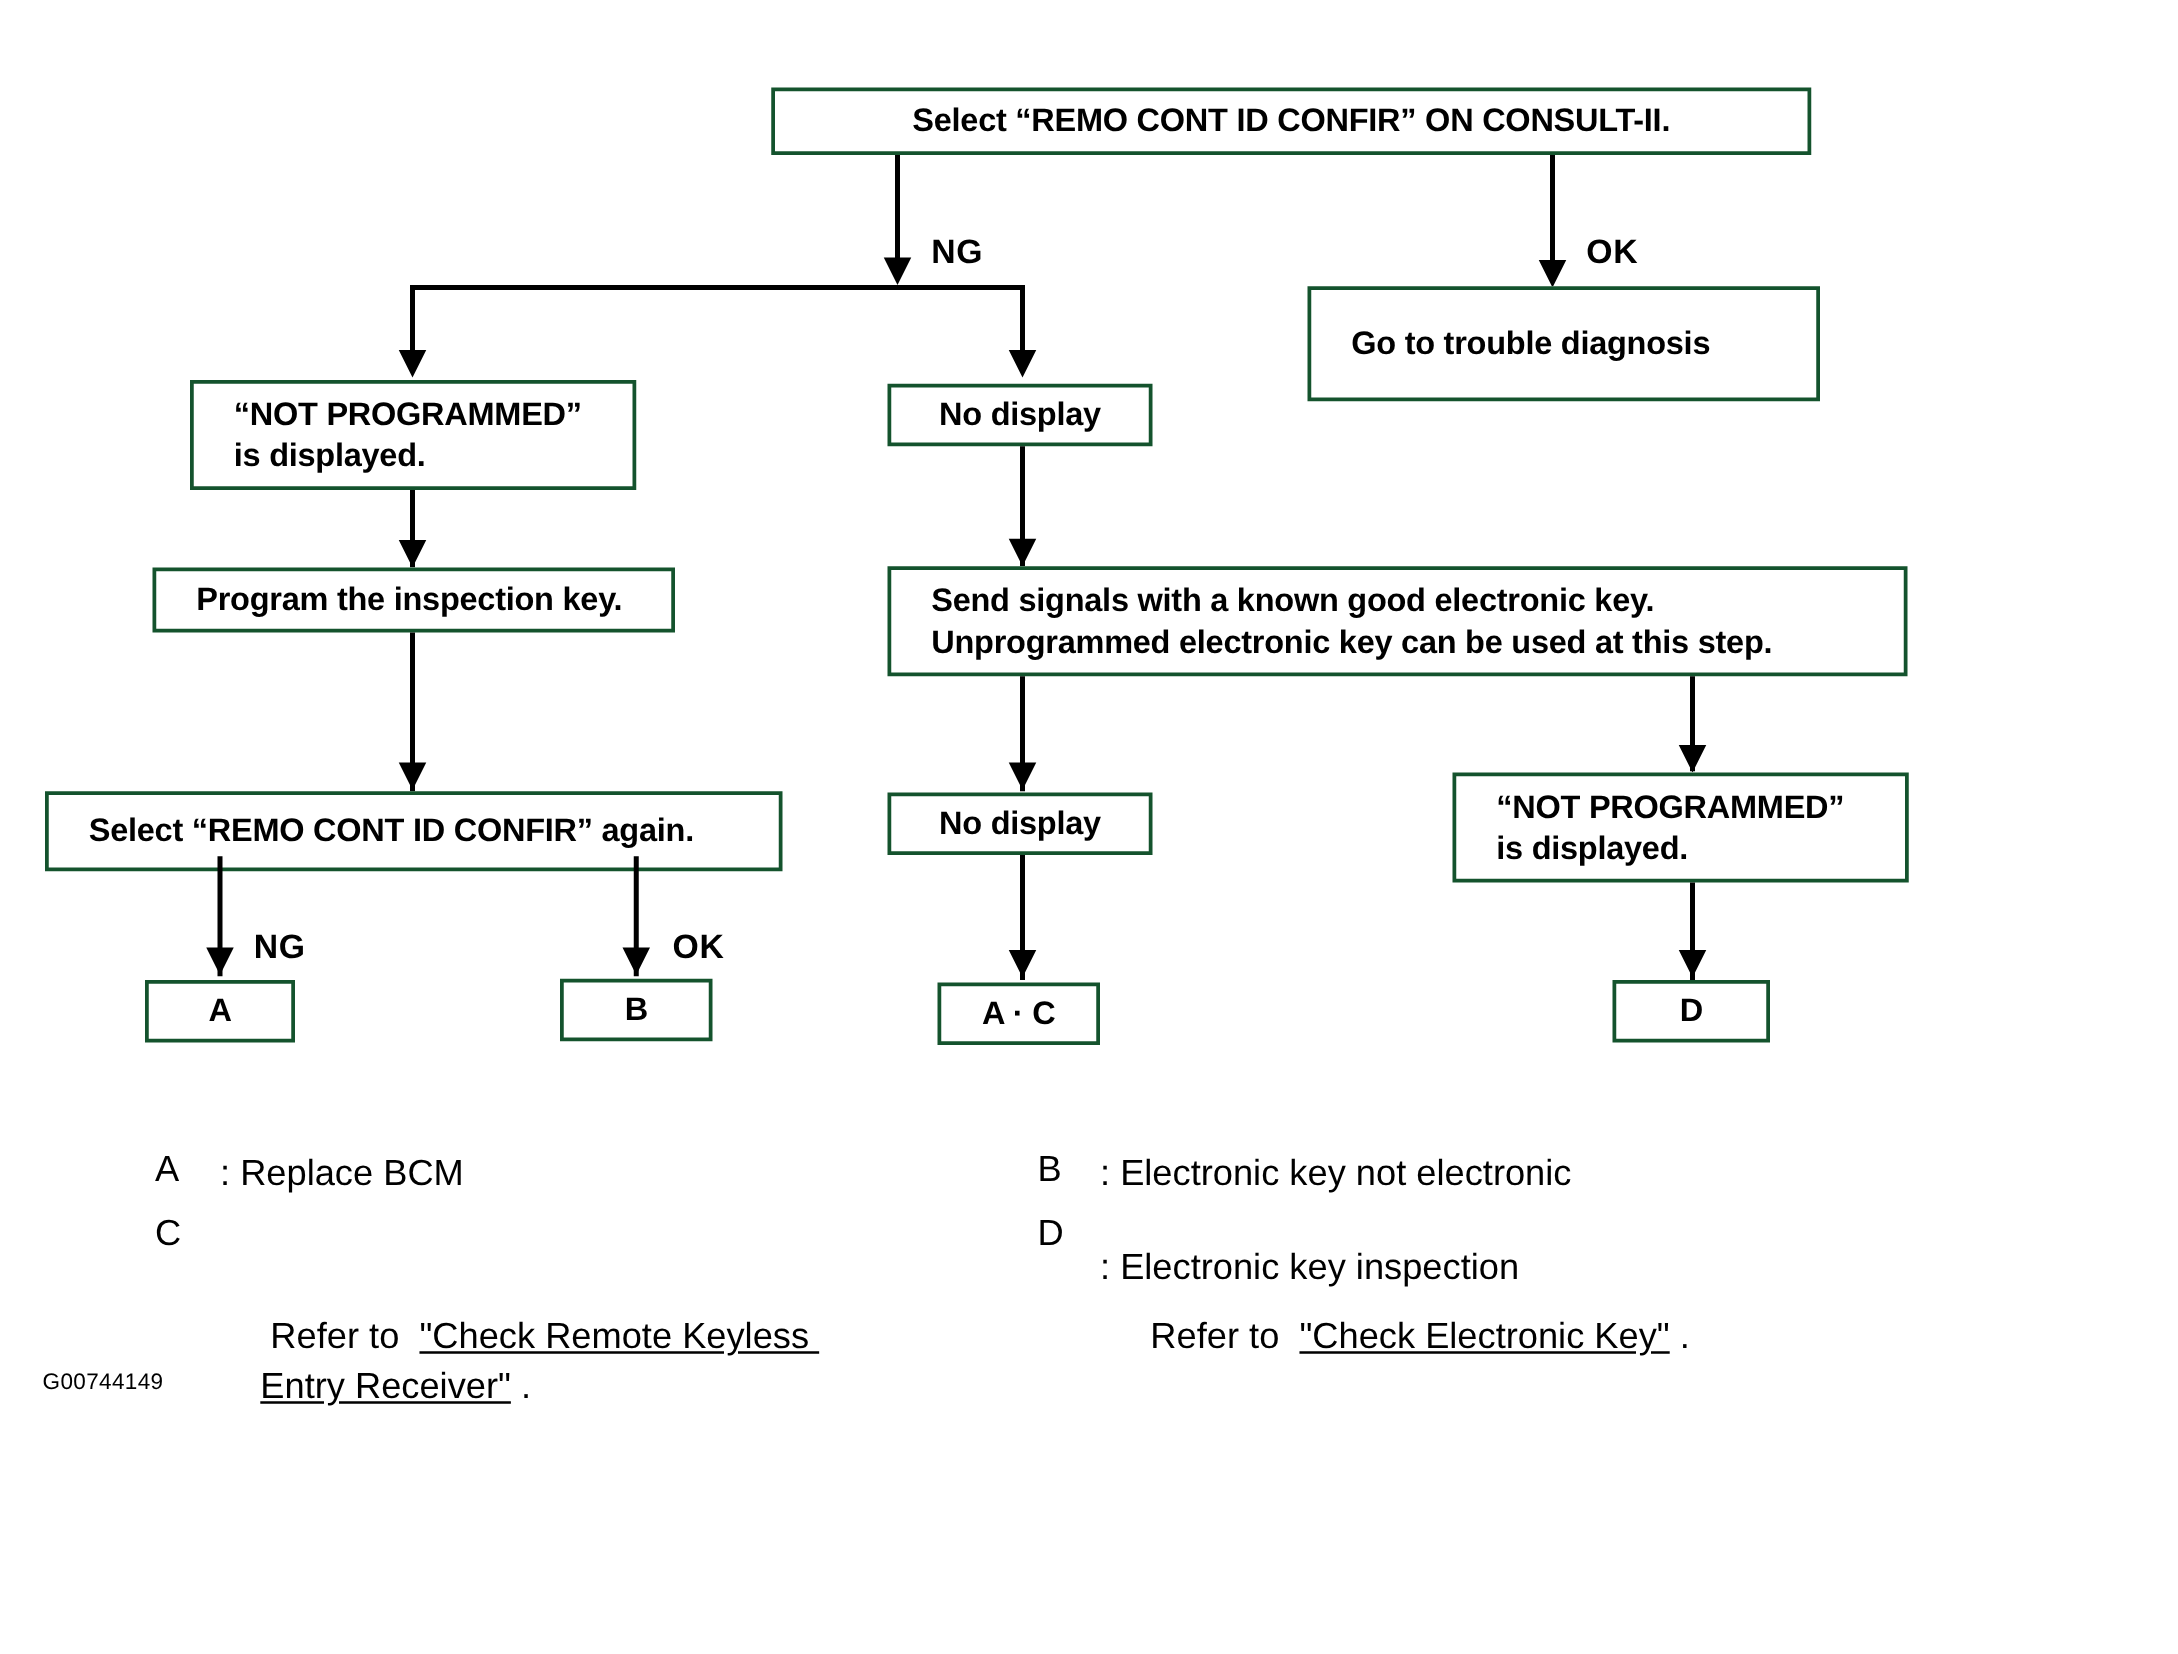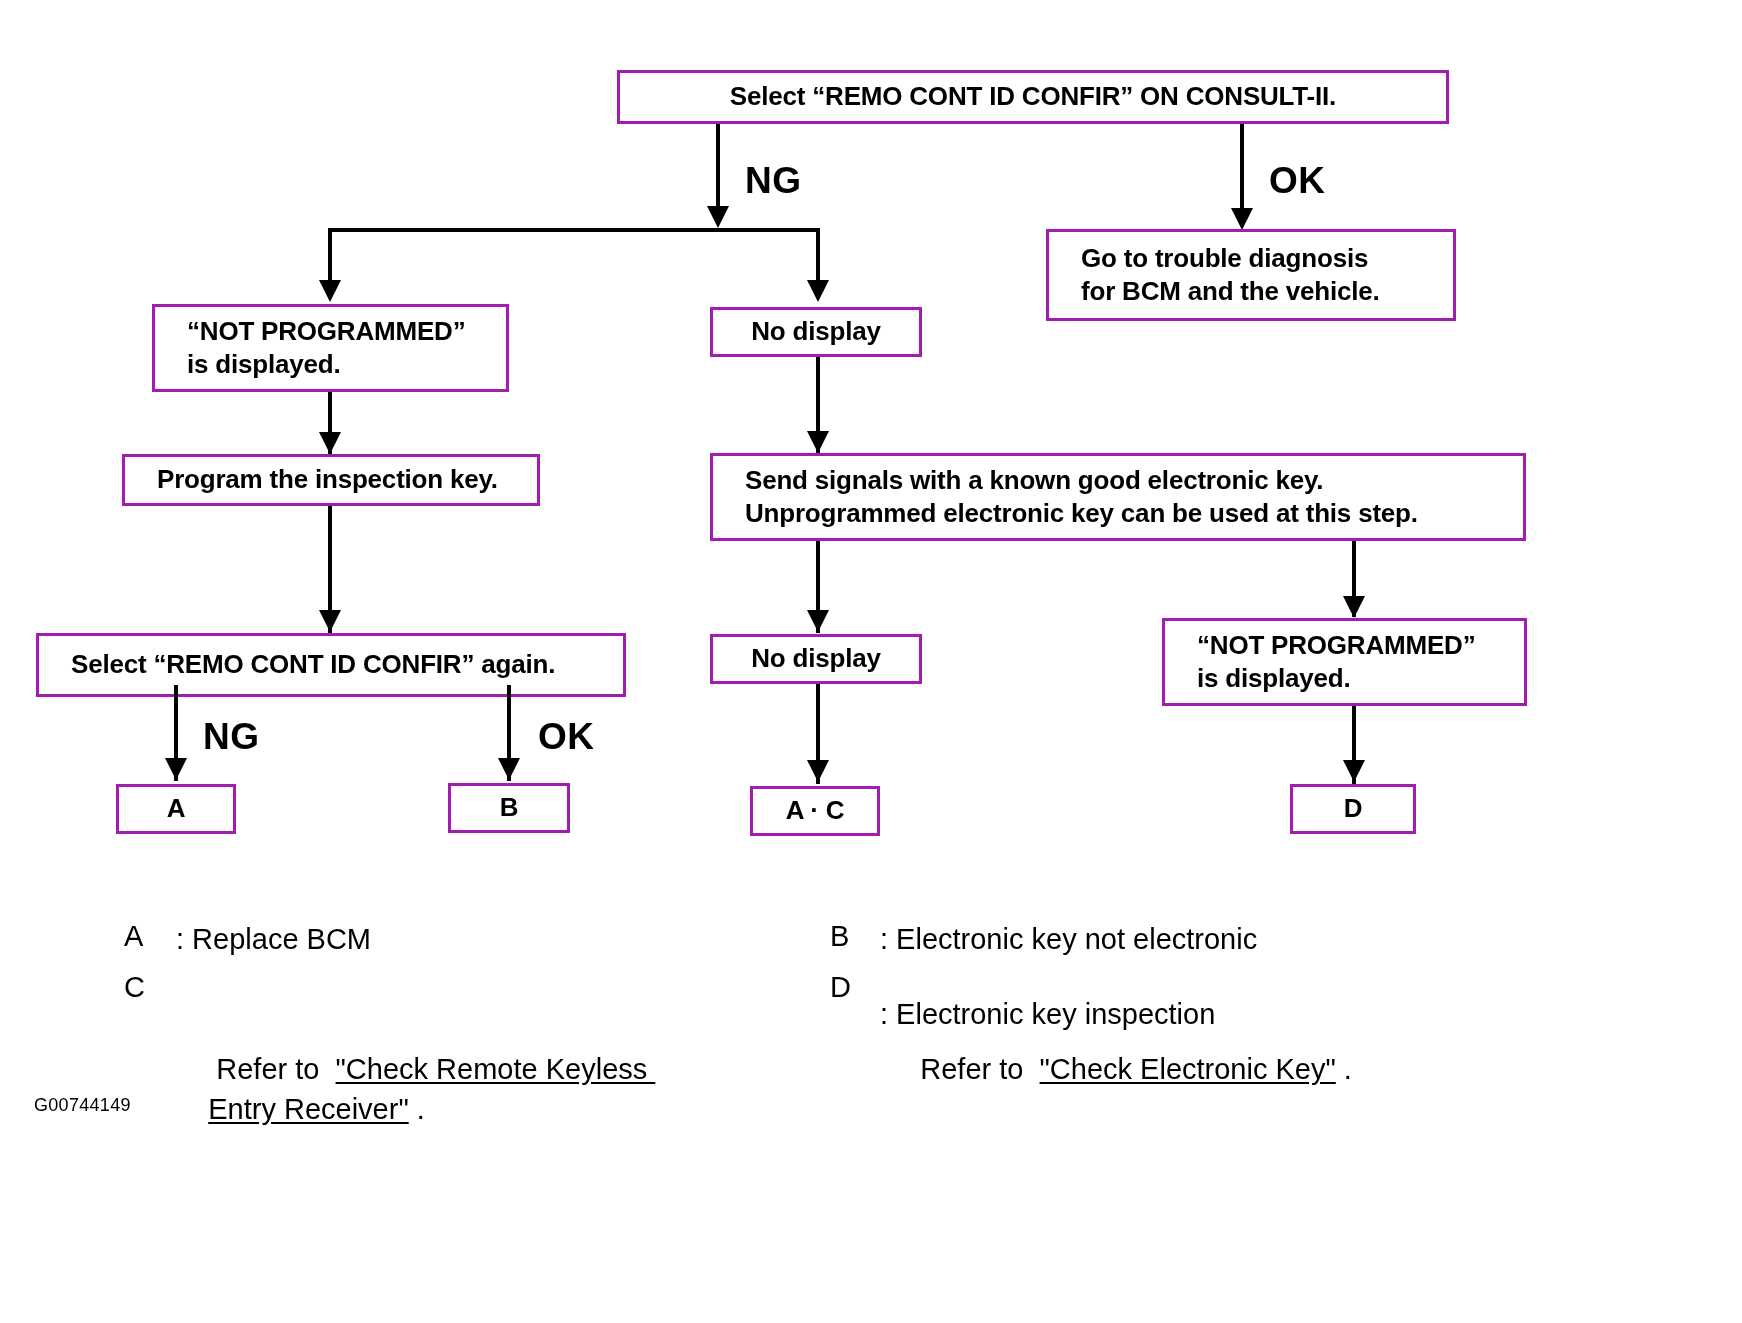--- a/index.html
+++ b/index.html
@@ -18,21 +18,21 @@
     position: relative;
     width: 1742px;
     height: 1323px;
     background: #ffffff;
   }
 
   
   .box {
     position: absolute;
     box-sizing: border-box;
-    border: 3px solid #a21caf;
+    border: 3px solid #14532d;
     background: #ffffff;
     display: flex;
     flex-direction: column;
     justify-content: center;
     font-weight: bold;
     font-size: 26px;
     line-height: 1.28;
     letter-spacing: -0.2px;
     white-space: pre;
   }
@@ -60,23 +60,24 @@
     height: 0;
     border-left: 11px solid transparent;
     border-right: 11px solid transparent;
     border-top: 22px solid #000000;
   }
 
   
   .branch-label {
     position: absolute;
     font-weight: bold;
-    font-size: 37px;
+    font-size: 27px;
     letter-spacing: 0.5px;
     white-space: nowrap;
+    margin-top: 26px;
   }
   .legend-key {
     position: absolute;
     font-size: 29px;
     white-space: nowrap;
   }
   .legend-text {
     position: absolute;
     font-size: 29px;
     white-space: pre;
@@ -117,21 +118,20 @@
 
   <div class="vline" style="left:816px; top:228px; width:4px; height:60px;"></div>
   <div class="arrowhead" style="left:807px; top:280px;"></div>
 
   <div class="vline" style="left:1240px; top:124px; width:4px; height:100px;"></div>
   <div class="arrowhead" style="left:1231px; top:208px;"></div>
   <div class="branch-label" style="left:1269px; top:160px;">OK</div>
 
   <div class="box pad-l" style="left:1046px; top:229px; width:410px; height:92px;">
     <span class="line">Go to trouble diagnosis</span>
-    <span class="line">for BCM and the vehicle.</span>
   </div>
 
   <div class="box pad-l" style="left:152px; top:304px; width:357px; height:88px;">
     <span class="line">“NOT PROGRAMMED”</span>
     <span class="line">is displayed.</span>
   </div>
 
   <div class="box center" style="left:710px; top:307px; width:212px; height:50px;">
     <span class="line">No display</span>
   </div>

